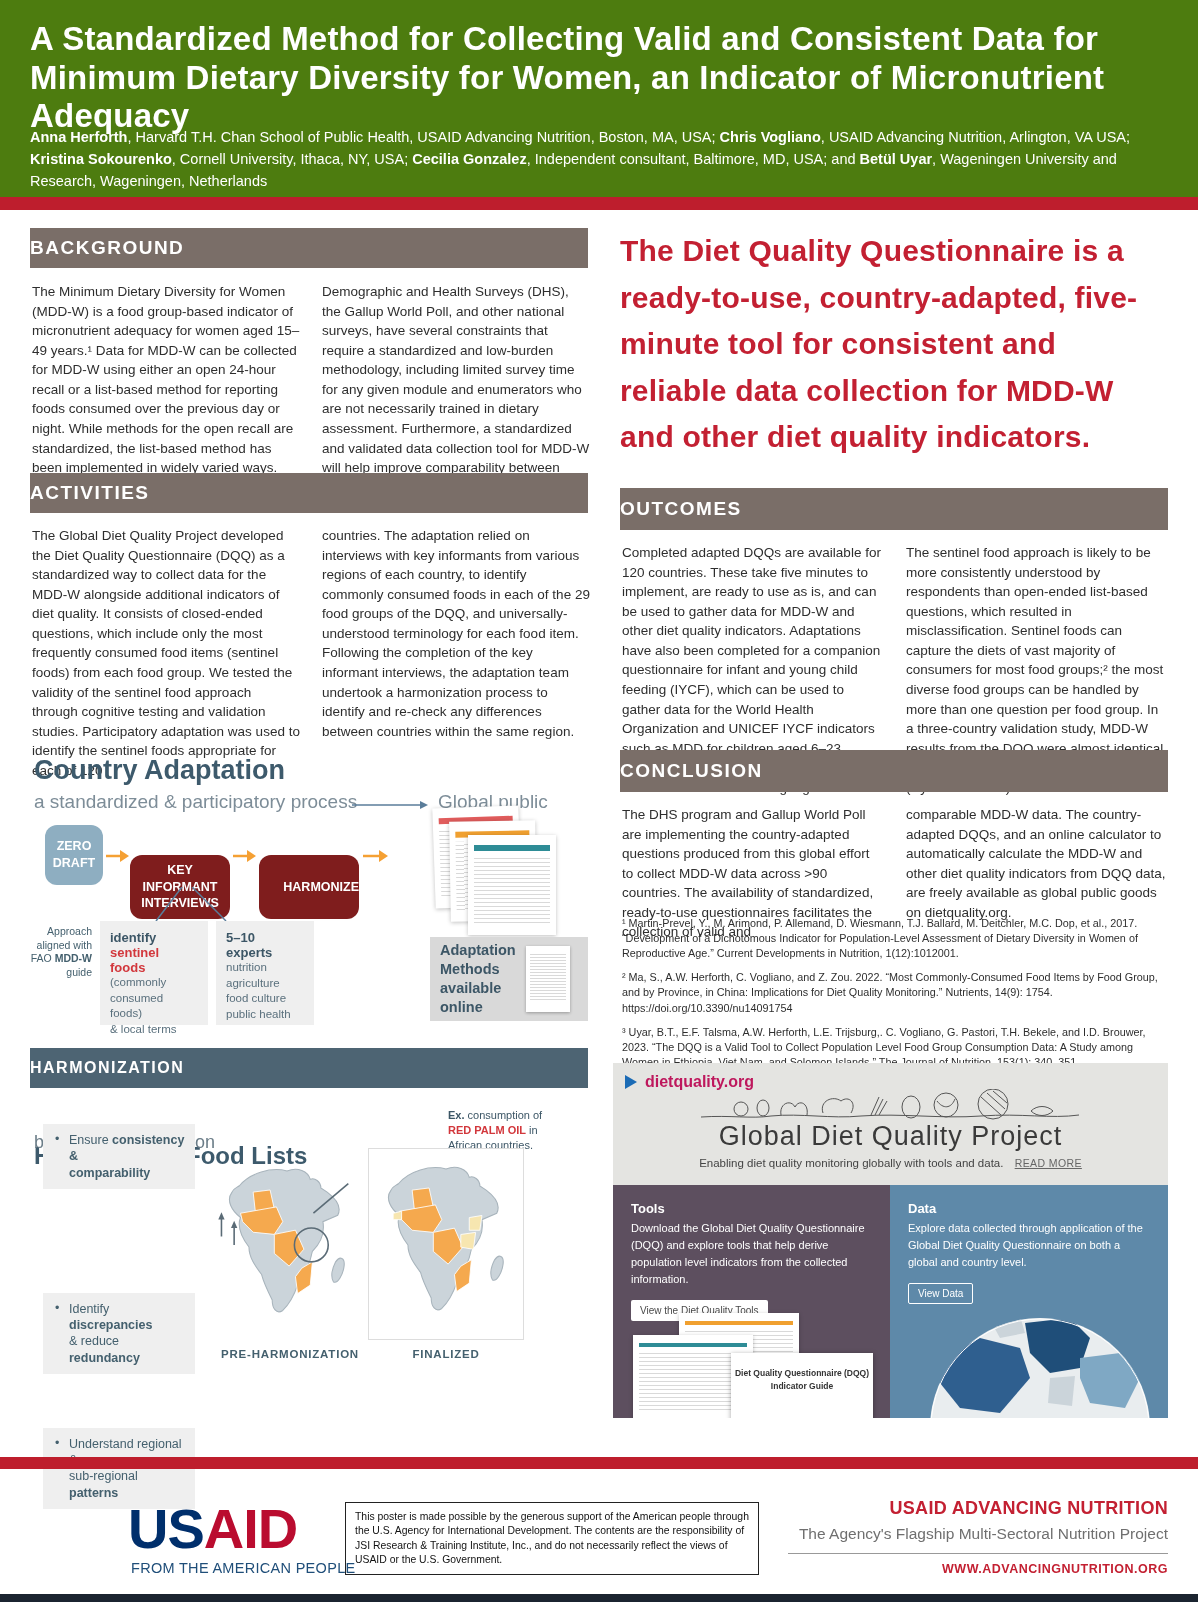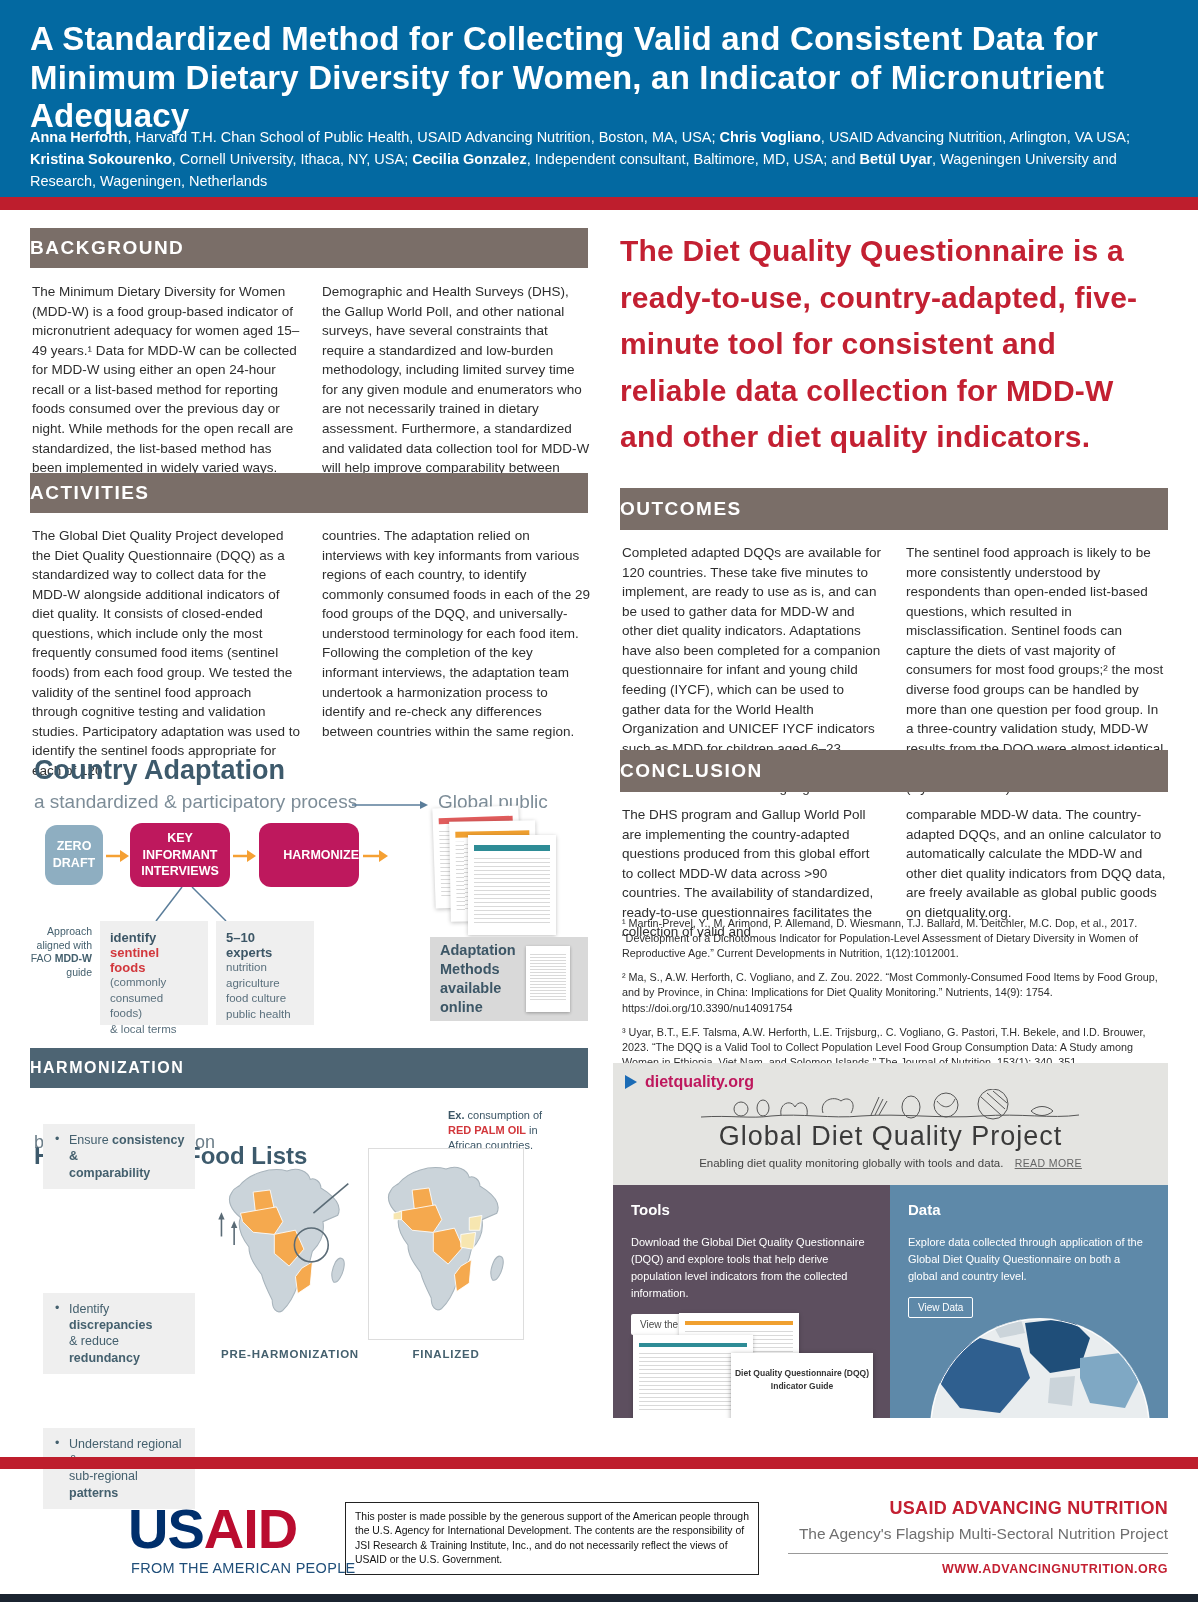--- a/index.html
+++ b/index.html
@@ -3,21 +3,21 @@
 <meta charset="utf-8">
 <style>
   * { margin:0; padding:0; box-sizing:border-box; }
   html,body { background:#fff; }
   body { font-family:"Liberation Sans", sans-serif; }
   .poster { position:relative; width:1198px; height:1602px; background:#ffffff; overflow:hidden; }
   .abs { position:absolute; }
   .preline { white-space:pre-line; }
 
   
-  .hdr { top:0; left:0; width:1198px; height:197px; background:#0369a1; color:#fff; }
+  .hdr { top:0; left:0; width:1198px; height:197px; background:#4d7c0f; color:#fff; }
   .hdr h1 { position:absolute; top:20px; left:30px; width:1120px;
             font-size:33px; line-height:1.17; font-weight:700; letter-spacing:.2px; }
   .authors { position:absolute; top:127px; left:30px; width:1130px;
              font-size:14.5px; line-height:1.5; font-weight:400; }
   .authors b { font-weight:700; }
   .red-strip { top:197px; left:0; width:1198px; height:13px; background:#BE1E2D; }
 
   
   .bar { color:#fff; font-weight:700; letter-spacing:1.5px; display:flex; align-items:center;
          font-size:19px; }
@@ -32,21 +32,21 @@
   
   .quote { color:#C32032; font-size:30px; line-height:1.55; font-weight:600; letter-spacing:.2px; }
 
   
   .ca-title { color:#3D5A6C; font-size:27px; font-weight:700; }
   .ca-sub { color:#7d8d98; font-size:19px; }
   .ca-global { color:#7d8d98; font-size:19px; }
   .step { border-radius:12px; color:#fff; font-weight:700; font-size:12.5px; text-align:center;
           display:flex; align-items:center; justify-content:center; line-height:1.35; }
   .step.light { background:#8EAEC1; }
-  .step.dark { background:#be185d; }
+  .step.dark { background:#7f1d1d;margin-top:32px; }
   .graybox { background:#EFEFEF; padding:9px 10px; color:#44606e; }
   .graybox .t { font-weight:700; font-size:13px; color:#3c5666; }
   .graybox .red { font-weight:700; font-size:13px; color:#D2373C; }
   .graybox .r { font-size:11.5px; line-height:1.35; color:#5a707d; }
   .approach { font-size:10.5px; line-height:1.3; color:#44606e; text-align:right; }
   .doc { background:#fff; box-shadow:0 1px 4px rgba(0,0,0,.25); position:absolute; }
   .doc .bar-top { height:6px; margin:10px 6px 4px 6px; }
   .doc .lines { margin:3px 6px; height:70%;
     background:repeating-linear-gradient(#fff 0 3px, #d9d9d9 3px 4px); }
   .adapt-box { background:#D9D9D9; display:flex; align-items:center; gap:10px; padding:8px 10px; }
@@ -70,21 +70,21 @@
 
   
   .site { background:#E4E4E1; overflow:hidden; }
   .dq-link { color:#be185d; font-weight:700; font-size:16px; display:flex; align-items:center; gap:8px; }
   .dq-link .tri { width:0; height:0; border-left:12px solid #1B6BB5;
                   border-top:7px solid transparent; border-bottom:7px solid transparent; }
   .hero-title { font-size:27px; color:#3a3a3a; letter-spacing:1px; text-align:center; font-weight:400; }
   .hero-tag { font-size:11.5px; color:#444; text-align:center; }
   .hero-tag a { color:#666; text-decoration:underline; font-size:10.5px; letter-spacing:.4px; margin-left:8px; }
   .panel { position:absolute; top:122px; height:233px; color:#fff; padding:16px 18px; }
-  .panel h3 { font-size:15px; font-weight:700; margin-bottom:16px; }
+  .panel h3 { font-size:13px; font-weight:700; margin-bottom:4px; }
   .panel .pbody { font-size:11px; line-height:1.55; }
   .panel.tools { left:0; width:277px; background:#5D4F5F; }
   .panel.data { left:277px; width:278px; background:#5E89A9; }
   .btn-light { display:inline-block; background:#fff; color:#4a4a4a; font-size:10px;
                padding:5px 9px; border-radius:2px; margin-top:12px; }
   .btn-ghost { display:inline-block; background:transparent; border:1px solid #fff; color:#fff;
                font-size:10px; padding:4px 9px; border-radius:2px; margin-top:12px; }
   .guide-card { background:#fff; box-shadow:0 1px 5px rgba(0,0,0,.35); color:#333;
                 font-size:8.5px; font-weight:700; text-align:center; padding-top:14px; line-height:1.5; }
 

